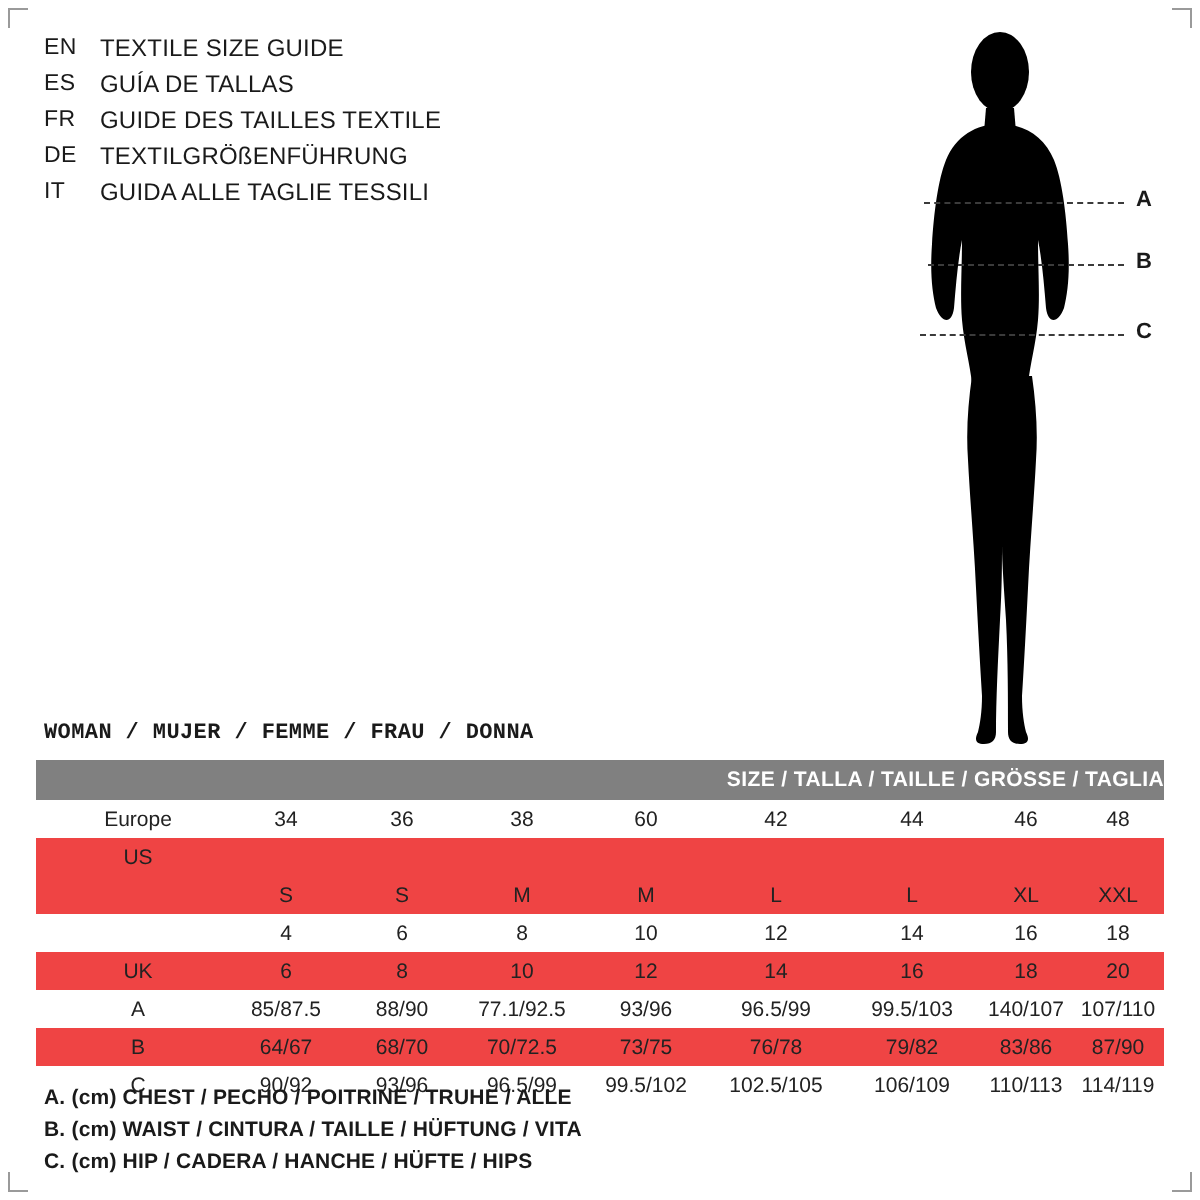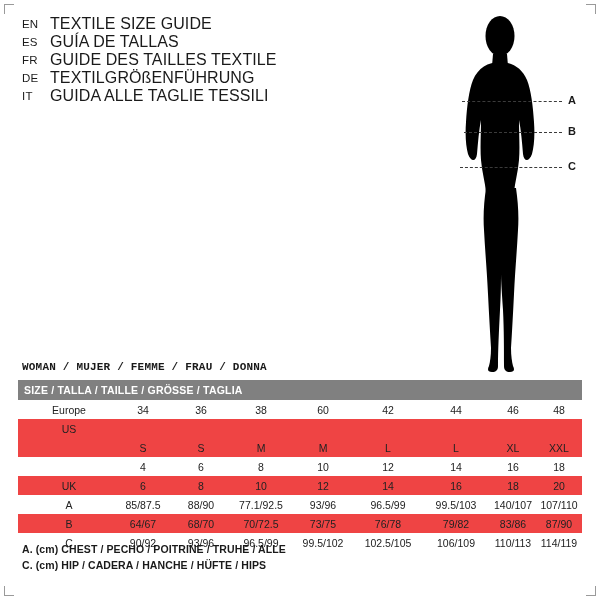--- a/index.html
+++ b/index.html
@@ -35,21 +35,21 @@
     line-height: 16px;
   }
   .lang-code {
     width: 28px;
     flex: 0 0 28px;
     font-size: 11.5px;
     color: #1a1a1a;
     letter-spacing: 0.2px;
   }
   .lang-title {
-    font-size: 16px;
+    font-size: 12px;
     color: #1a1a1a;
     letter-spacing: 0.1px;
   }
 
   
   .figure-area {
     position: absolute;
     top: 8px;
     left: 400px;
     width: 200px;
@@ -111,21 +111,21 @@
     height: 15px;
   }
   table.size-table td.lbl {
     text-align: center;
     padding-left: 6px;
   }
   tr.head td {
     background: #808080;
     color: #ffffff;
     font-weight: bold;
-    text-align: left;
+    text-align: right;
     padding-left: 6px;
     letter-spacing: 0.2px;
     height: 16px;
   }
   tr.shade td {
     background: #ef4444;
   }
   tr.plain td {
     background: #ffffff;
   }
@@ -365,16 +365,17 @@
           <td>106/109</td>
           <td>110/113</td>
           <td>114/119</td>
         </tr>
       </tbody>
     </table>
   </div>
 
   <div class="notes">
     <div class="note">A. (cm) CHEST / PECHO / POITRINE / TRUHE / ALLE</div>
+    <div class="note">B. (cm) WAIST / CINTURA / TAILLE / HÜFTUNG / VITA</div>
     <div class="note">C. (cm) HIP / CADERA / HANCHE / HÜFTE / HIPS</div>
   </div>
 
 </div>
 
 </body></html>

